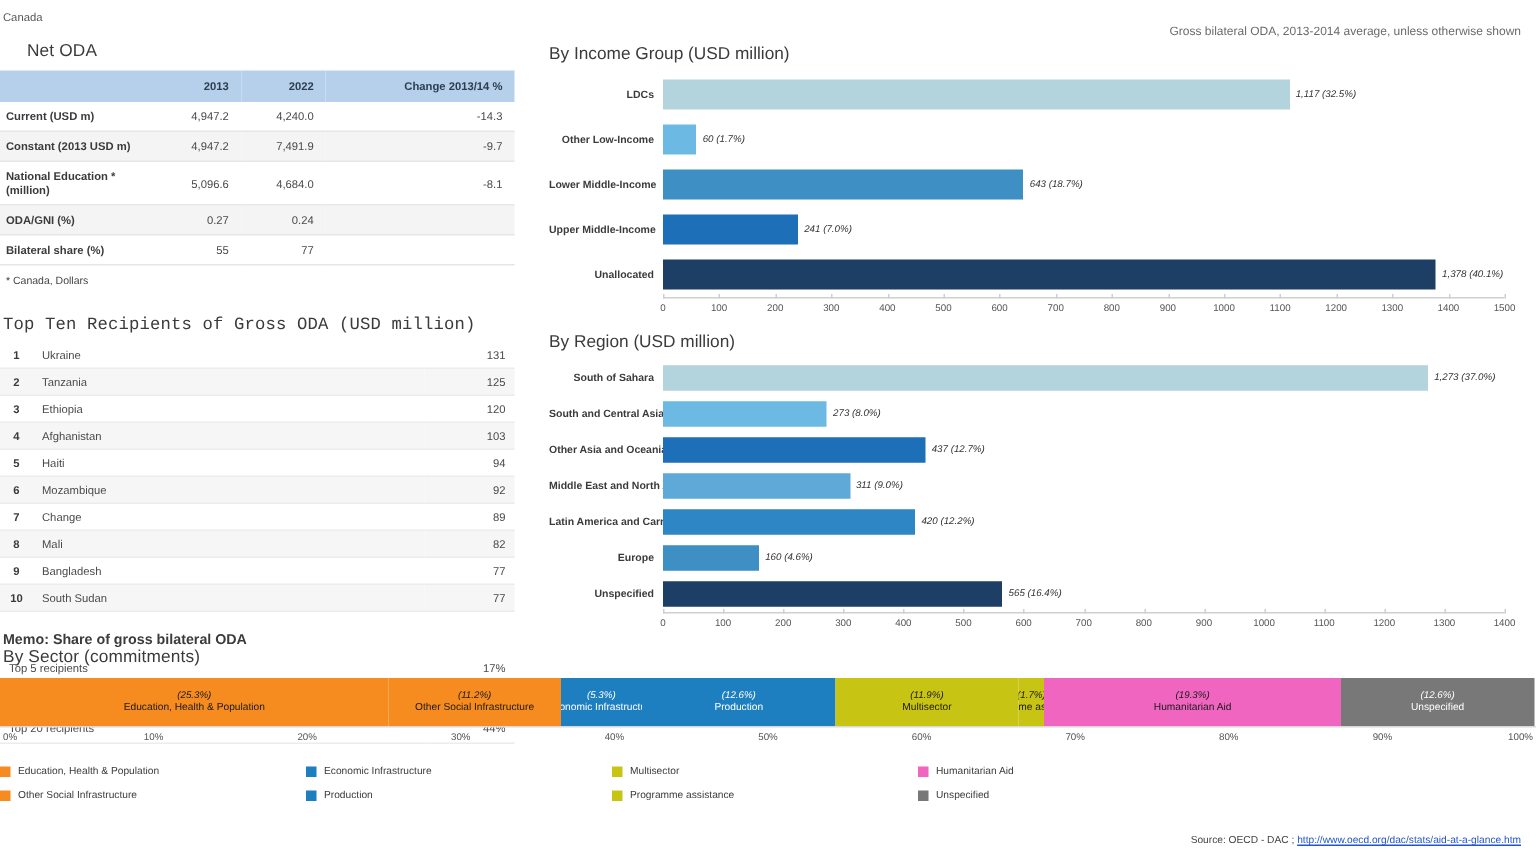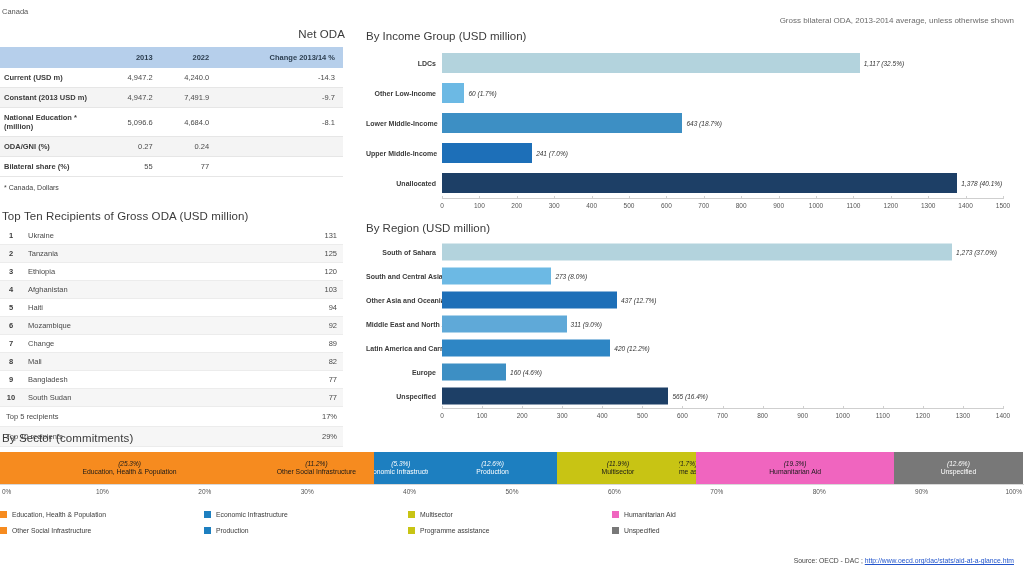--- a/index.html
+++ b/index.html
@@ -16,36 +16,36 @@
   .country-name { position: absolute; left: 2px; top: 7px; font-size: 7.5px; color: #555; }
   .header-note  { position: absolute; right: 10px; top: 16px; font-size: 8px; color: #6b6b6b; }
 
   .section-title {
     font-size: 11.5px; color: #3b3b3b; font-weight: 400; letter-spacing: .1px;
   }
 
   
   .left-col { position: absolute; left: 0; top: 28px; width: 345px; }
 
-  .net-oda-title { margin-left: 18px; margin-bottom: 7px; text-align: right; }
+  .net-oda-title { margin-left: 18px; margin-bottom: 7px; }
 
   table.oda { width: 343px; border-collapse: collapse; font-size: 7.5px; }
   table.oda thead th {
     background: #b6cfeb; color: #2c3e50; font-weight: bold;
     font-size: 7.5px; padding: 6px 8px 6px 0; text-align: right; height: 18px;
   }
   table.oda thead th.blank { width: 104px; }
   table.oda tbody td { padding: 5px 8px 5px 0; text-align: right; color: #4a4a4a; height: 16px; }
   table.oda tbody td.lbl { text-align: left; padding-left: 4px; color: #3b3b3b; font-weight: bold; font-size: 7.5px; }
   table.oda tbody tr:nth-child(odd)  { background: #ffffff; }
   table.oda tbody tr:nth-child(even) { background: #f4f4f4; }
   table.oda tbody tr { border-bottom: 1px solid #e6e6e6; }
   .tbl-foot { font-size: 7px; color: #444; margin: 7px 0 0 4px; }
 
-  .recip-title { margin: 19px 0 5px 2px; }
+  .recip-title { margin: 19px 0 5px 2px; font-family: Liberation Mono, monospace; }
   table.recip { width: 343px; border-collapse: collapse; font-size: 7.5px; }
   table.recip td { padding: 4px 6px; height: 16px; color: #4a4a4a; border-bottom: 1px solid #ececec; }
   table.recip td.rank { width: 22px; text-align: center; color: #3b3b3b; font-weight: bold; }
   table.recip td.name { text-align: left; }
   table.recip td.val  { text-align: right; width: 60px; }
   table.recip tr:nth-child(odd)  { background: #ffffff; }
   table.recip tr:nth-child(even) { background: #f6f6f6; }
 
   .memo-title { margin: 13px 0 4px 2px; font-size: 9.5px; font-weight: bold; color: #3b3b3b; }
   table.memo { width: 343px; border-collapse: collapse; font-size: 7.5px; }
@@ -203,20 +203,21 @@
             <td class="val">77</td>
           </tr>
           <tr>
             <td class="rank">10</td>
             <td class="name">South Sudan</td>
             <td class="val">77</td>
           </tr>
         </tbody>
     </table>
 
+    <div class="memo-title">Memo: Share of gross bilateral ODA</div>
     <table class="memo">
       <tbody>
           <tr>
             <td class="name">Top 5 recipients</td>
             <td class="val">17%</td>
           </tr>
           <tr>
             <td class="name">Top 10 recipients</td>
             <td class="val">29%</td>
           </tr>

